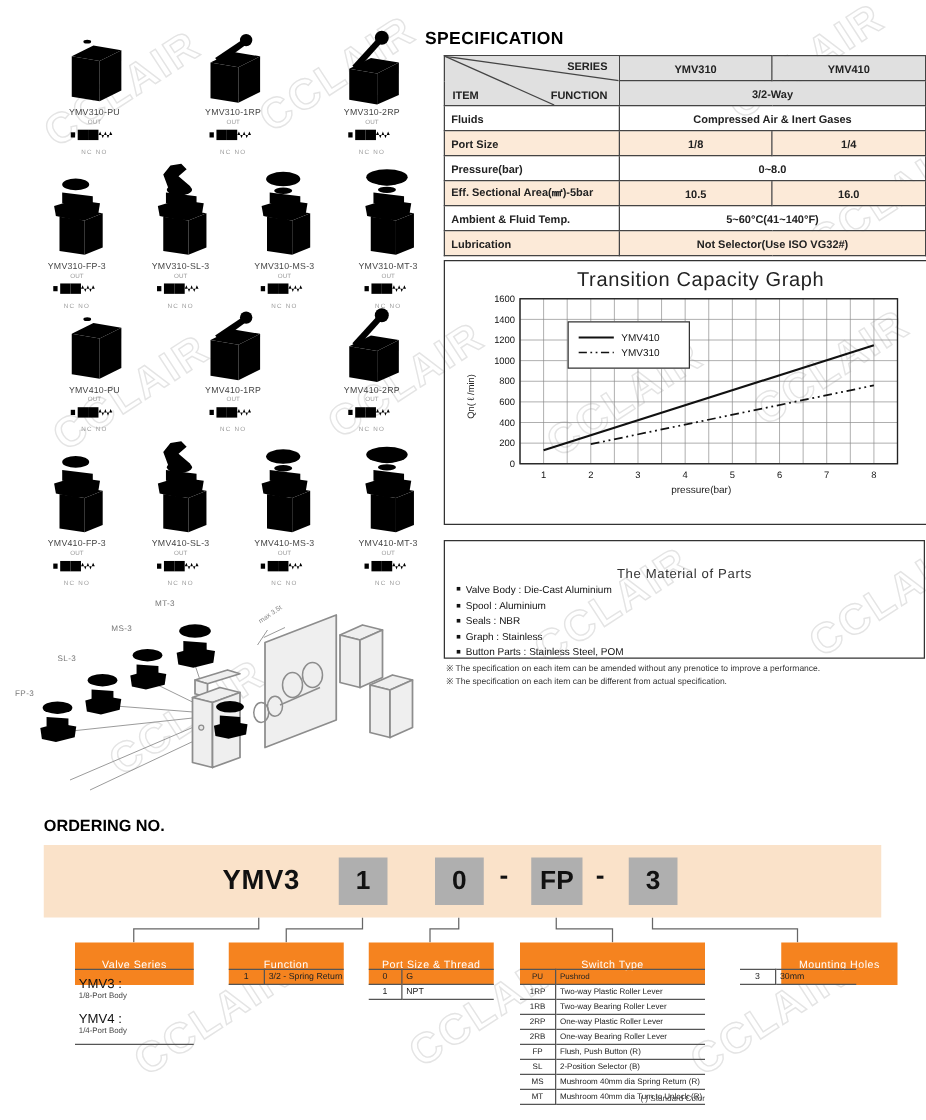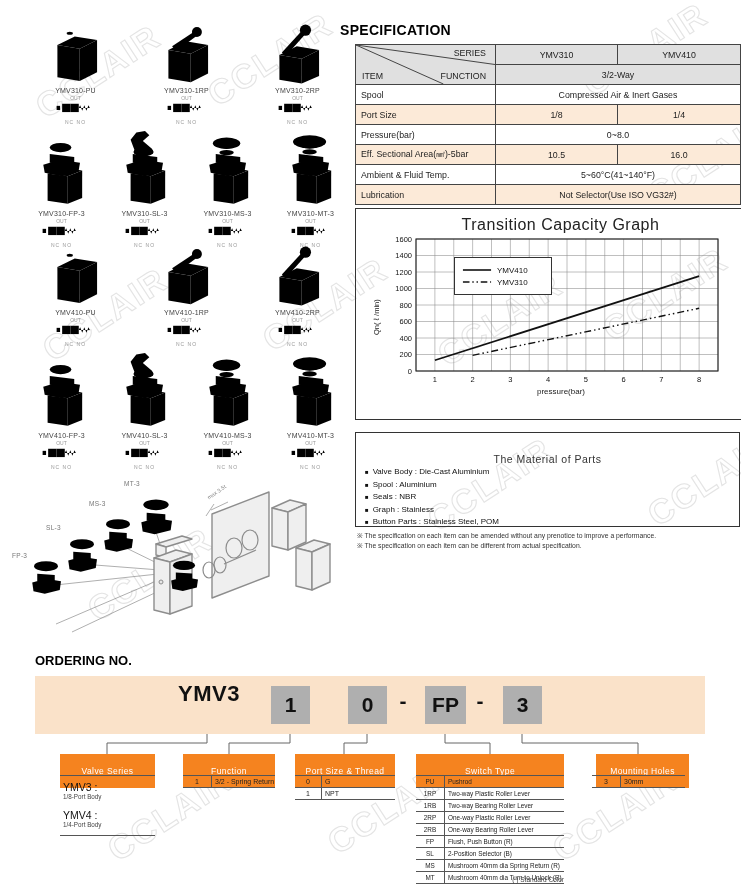--- a/index.html
+++ b/index.html
@@ -31,21 +31,21 @@
   .exploded{position:absolute;left:6px;top:464px;width:348px;height:178px;z-index:1;}
   .exploded svg{width:100%;height:100%;}
   .xlab{position:absolute;font-size:6.5px;color:#777;letter-spacing:.3px;z-index:2;}
   .panel-note{position:absolute;left:206px;top:489px;font-size:5.5px;color:#888;
               transform:rotate(-34deg);z-index:2;}
   
   .spec-title{position:absolute;left:340px;top:22px;font-size:14px;font-weight:bold;
               letter-spacing:.3px;color:#000;z-index:1;}
   .spec-table{position:absolute;left:355px;top:44px;width:385px;border-collapse:collapse;
               table-layout:fixed;z-index:1;border:1.5px solid #222;}
-  .spec-table th,.spec-table td{border:1px solid #444;font-size:8.8px;font-weight:normal;
+  .spec-table th,.spec-table td{border:1px solid #444;font-size:8.8px;font-weight:bold;
               height:19px;padding:0 3px;text-align:center;color:#222;}
   .spec-table tr.hdr th{background:#e0e0e0;}
   .spec-table td.item{text-align:left;padding-left:5px;}
   .spec-table tr.peach td{background:#fcead8;}
   th.diag{position:relative;padding:0;background:#e0e0e0;}
   .diag-svg{position:absolute;left:0;top:0;width:100%;height:100%;}
   .diag-svg line{stroke:#444;stroke-width:1;}
   .lab-series{position:absolute;right:9px;top:3px;font-size:8.8px;}
   .lab-item{position:absolute;left:6px;bottom:3px;font-size:8.8px;}
   .lab-function{position:absolute;right:9px;bottom:3px;font-size:8.8px;}
@@ -77,21 +77,21 @@
   .mat-left{width:212px;padding-left:9px;}
   .mat-right{width:155px;}
   .mi{display:flex;font-size:8px;line-height:12.5px;color:#111;}
   .mi .bullet{font-size:6px;margin-right:4px;line-height:12.5px;}
   
   .notes{position:absolute;left:357px;top:531px;width:384px;z-index:1;}
   .note-line{font-size:6.8px;color:#333;line-height:9.5px;}
   
   .ord-title{position:absolute;left:35px;top:653px;font-size:13px;font-weight:bold;color:#000;z-index:1;}
   .ord-band{position:absolute;left:35px;top:676px;width:670px;height:58px;background:#fae2c9;z-index:1;}
-  .code-prefix{position:absolute;left:143px;top:5px;width:96px;font-size:22px;font-weight:bold;color:#111;letter-spacing:.5px;}
+  .code-prefix{position:absolute;left:143px;top:15px;width:96px;font-size:22px;font-weight:bold;color:#111;letter-spacing:.5px;}
   .code-box{position:absolute;top:10px;width:39px;height:38px;background:#afafaf;
             display:flex;align-items:center;justify-content:center;
             font-size:21px;font-weight:bold;color:#111;}
   .code-dash{position:absolute;top:13px;width:16px;text-align:center;font-size:21px;font-weight:bold;color:#111;}
   .connectors{position:absolute;left:35px;top:734px;width:670px;height:20px;z-index:1;}
   .connectors path{fill:none;stroke:#666;stroke-width:1;}
   .olabel{position:absolute;top:754px;height:34px;background:#f5831f;color:#fff;
           font-size:8.5px;letter-spacing:.4px;display:flex;align-items:center;justify-content:center;z-index:1;}
   .otable{position:absolute;top:775px;border-collapse:collapse;table-layout:fixed;z-index:1;}
   .otable td{border-top:1px solid #555;font-size:7px;height:11px;padding:0 3px;color:#222;white-space:nowrap;overflow:hidden;}
@@ -484,21 +484,21 @@
         <span class="lab-item">ITEM</span>
         <span class="lab-function">FUNCTION</span>
       </th>
       <th>YMV310</th>
       <th>YMV410</th>
     </tr>
     <tr class="hdr">
       <th colspan="2">3/2-Way</th>
     </tr>
     <tr>
-      <td class="item">Spool</td>
+      <td class="item">Fluids</td>
       <td colspan="2">Compressed Air &amp; Inert Gases</td>
     </tr>
     <tr class="peach">
       <td class="item">Port Size</td>
       <td>1/8</td>
       <td>1/4</td>
     </tr>
     <tr>
       <td class="item">Pressure(bar)</td>
       <td colspan="2">0~8.0</td>
@@ -635,21 +635,21 @@
     <path d="M255,0 V9 H194 V20"></path>
     <path d="M332,0 V9 H309 V20"></path>
     <path d="M410,0 V9 H455 V20"></path>
     <path d="M487,0 V9 H603 V20"></path>
   </svg>
 
   <div class="olabel" style="left:60px;width:95px">Valve Series</div>
   <div class="olabel" style="left:183px;width:92px">Function</div>
   <div class="olabel" style="left:295px;width:100px">Port Size &amp; Thread</div>
   <div class="olabel" style="left:416px;width:148px">Switch Type</div>
-  <div class="olabel" style="left:596px;width:93px">Mounting Holes</div>
+  <div class="olabel" style="left:625px;width:93px">Mounting Holes</div>
 
   <div class="vs-block">
     <div class="vs-code">YMV3 :</div>
     <div class="vs-desc">1/8-Port Body</div>
     <div class="vs-code">YMV4 :</div>
     <div class="vs-desc" style="margin-bottom:0">1/4-Port Body</div>
   </div>
 
   <table class="otable" style="left:183px;width:92px">
     <tbody>

